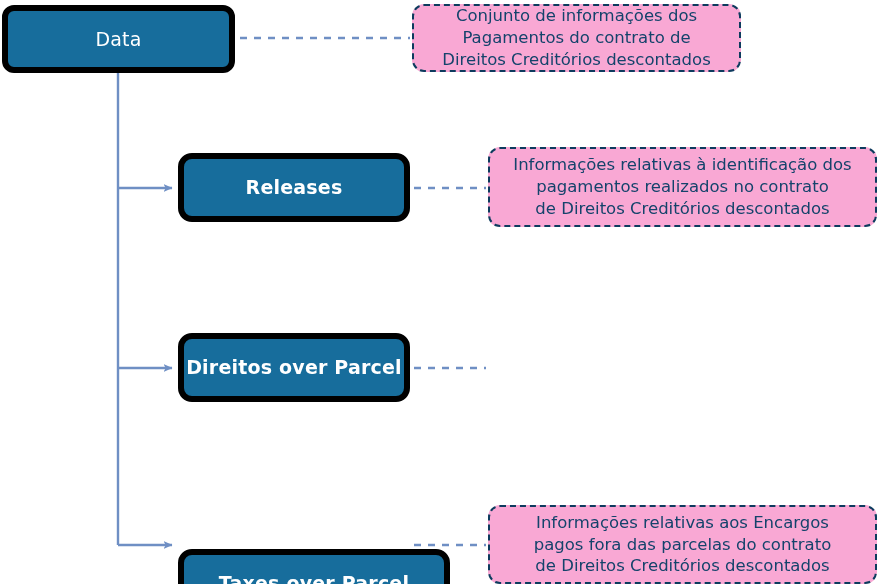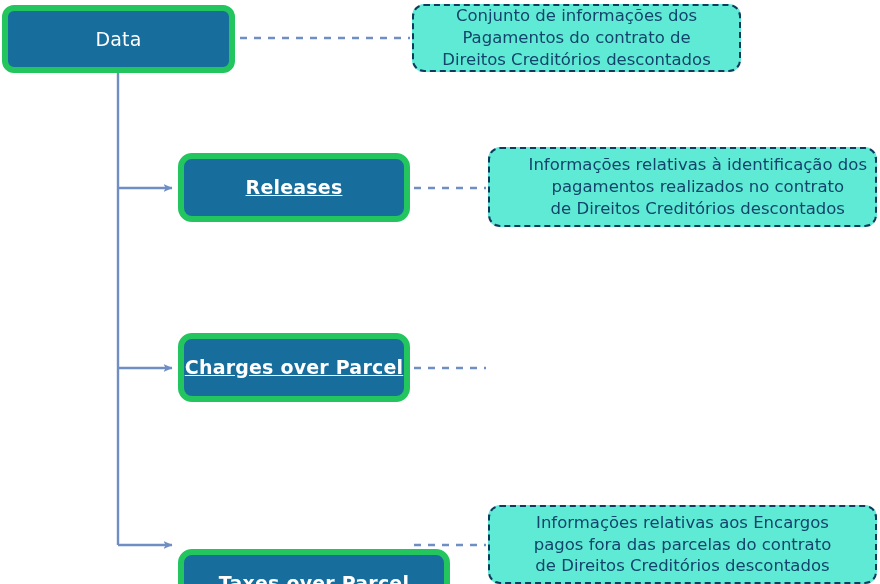--- a/index.html
+++ b/index.html
@@ -32,39 +32,38 @@
     height: 584px;
     z-index: 1;
   }
 
   
   .node-box {
     position: absolute;
     z-index: 2;
     box-sizing: border-box;
     background: #176d9c;
-    border: 6px solid #22c55e;
+    border: 6px solid #000000;
     border-radius: 14px;
     display: flex;
     align-items: center;
     justify-content: center;
     text-align: center;
   }
   .node-label {
     color: #ffffff;
     font-size: 19px;
     letter-spacing: 0.2px;
     line-height: 1.1;
   }
   .node-root .node-label {
     font-weight: 400;
   }
   .node-child .node-label {
     font-weight: 700;
-    text-decoration: underline;
   }
 
   #node-data {
     left: 2px;
     top: 5px;
     width: 233px;
     height: 68px;
     border-radius: 12px;
   }
   #node-releases {
@@ -85,21 +84,21 @@
     width: 272px;
     height: 69px;
     margin-top: 39px;
   }
 
   
   .annotation-box {
     position: absolute;
     z-index: 2;
     box-sizing: border-box;
-    background: #5eead4;
+    background: #f9a8d4;
     border: 2px dashed #0d3b5e;
     border-radius: 12px;
     display: flex;
     align-items: center;
     justify-content: center;
     padding: 4px 8px;
   }
   .annotation-text {
     color: #14436b;
     font-size: 16.5px;
@@ -112,21 +111,20 @@
     left: 412px;
     top: 4px;
     width: 329px;
     height: 68px;
   }
   #annotation-releases {
     left: 488px;
     top: 147px;
     width: 389px;
     height: 80px;
-    justify-content: flex-end;
   }
   #annotation-charges {
     left: 488px;
     top: 325px;
     width: 389px;
     height: 79px;
   }
   #annotation-taxes {
     left: 488px;
     top: 505px;
@@ -171,21 +169,21 @@
   <div class="node-box node-child" id="node-releases">
     <span class="node-label">Releases</span>
   </div>
   <div class="annotation-box" id="annotation-releases">
     <span class="annotation-text">Informações relativas à identificação dos
 pagamentos realizados no contrato
 de Direitos Creditórios descontados</span>
   </div>
 
   <div class="node-box node-child" id="node-charges">
-    <span class="node-label">Charges over Parcel</span>
+    <span class="node-label">Direitos over Parcel</span>
   </div>
 
   <div class="node-box node-child" id="node-taxes">
     <span class="node-label">Taxes over Parcel</span>
   </div>
   <div class="annotation-box" id="annotation-taxes">
     <span class="annotation-text">Informações relativas aos Encargos
 pagos fora das parcelas do contrato
 de Direitos Creditórios descontados</span>
   </div>

